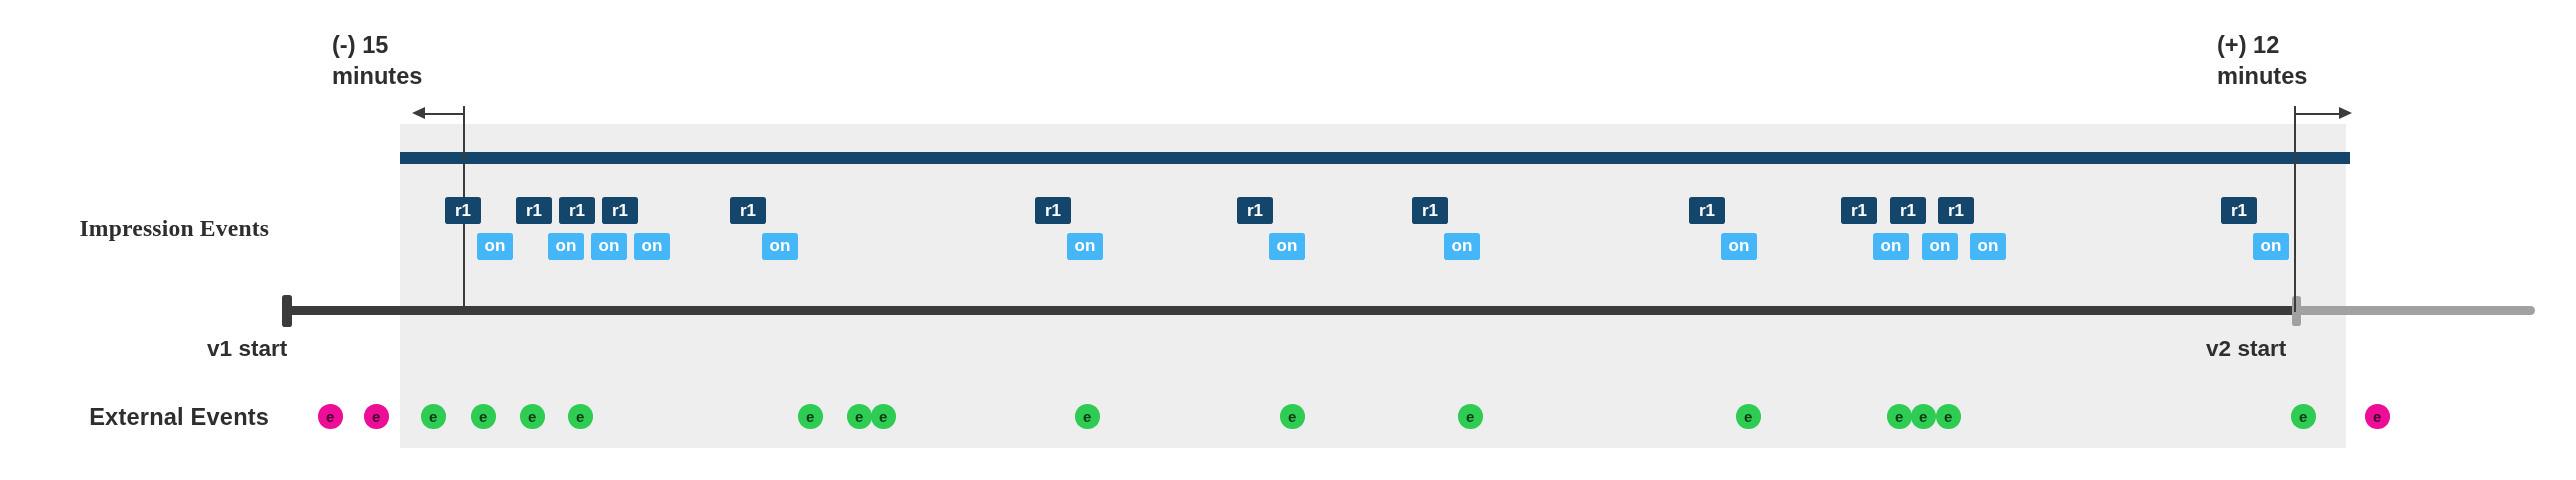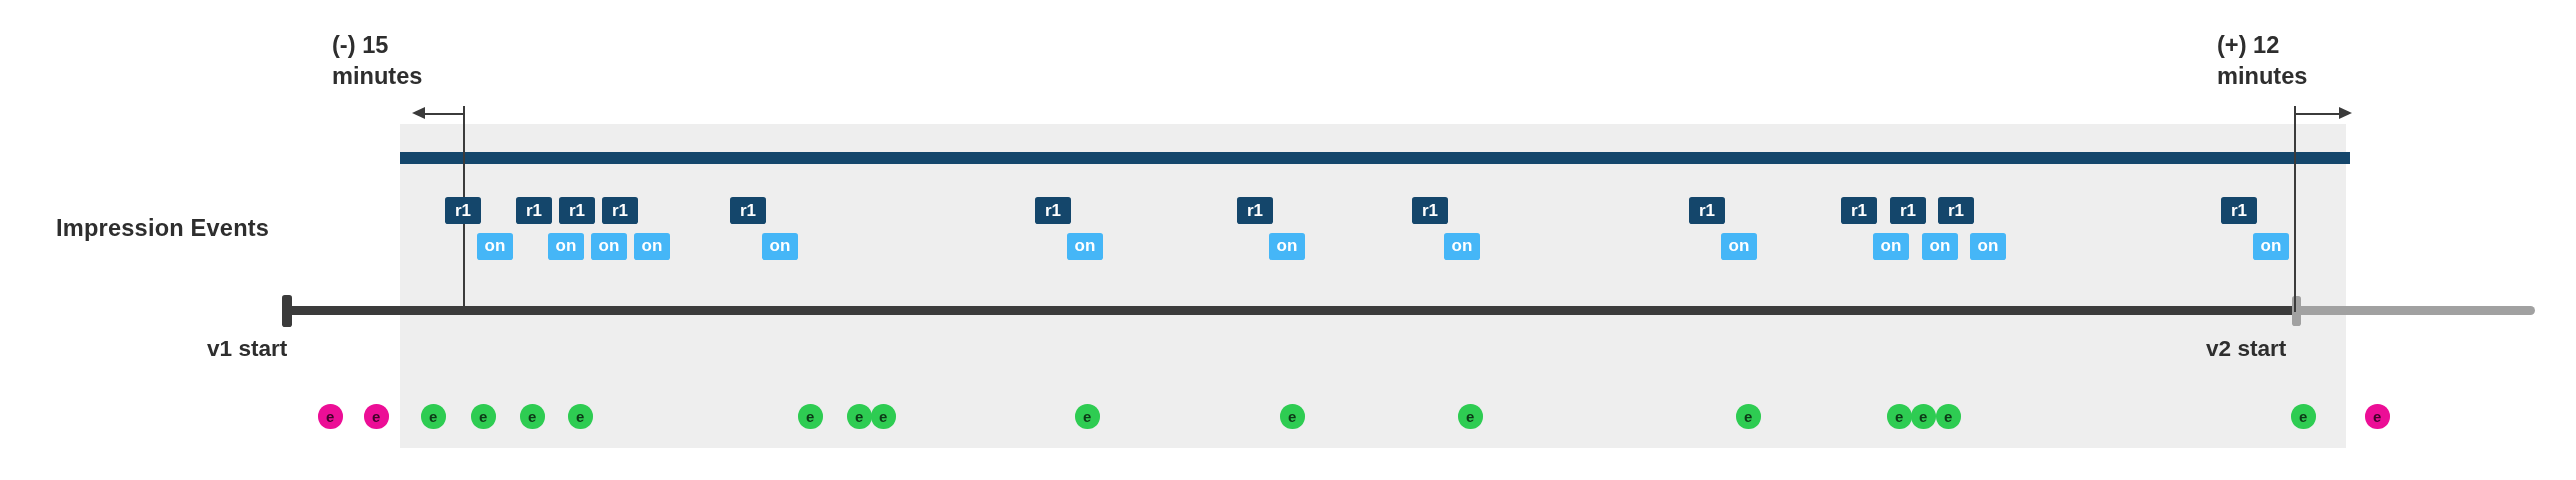--- a/index.html
+++ b/index.html
@@ -26,21 +26,21 @@
   }
   .row-label {
     position: absolute;
     left: 13.2px; width: 256px;
     text-align: right;
     color: var(--text, #2e2e2e);
     font-size: 23.6px;
     font-weight: 600;
     letter-spacing: 0.2px;
   }
-  .label-impression { top: 215px; }
+  .label-impression { top: 215px; font-family: Liberation Serif, serif; }
   .label-external  { top: 404px; }
 
   
   .timeline-dark {
     position: absolute;
     left: 288px; top: 306px;
     width: 2009px; height: 9.4px;
     background: var(--timeline-dark, #3b3b3b);
   }
   .timeline-gray {
@@ -163,20 +163,21 @@
 
   <div class="annotation annotation-plus">
     <div>(+) 12</div>
     <div>minutes</div>
   </div>
   <div class="guide-line guide-plus"></div>
   <div class="arrow-shaft shaft-plus"></div>
   <div class="arrow-head head-right"></div>
 
   <div class="row-label label-impression">Impression Events</div>
+  <div class="row-label label-external">External Events</div>
 
   <div class="timeline-dark"></div>
   <div class="timeline-gray"></div>
   <div class="v1-cap"></div>
   <div class="v2-tick"></div>
   <div class="start-label v1-label">v1 start</div>
   <div class="start-label v2-label">v2 start</div>
 
   <div class="imp-layer">
       <div class="imp-pair" style="left: 445px;">

